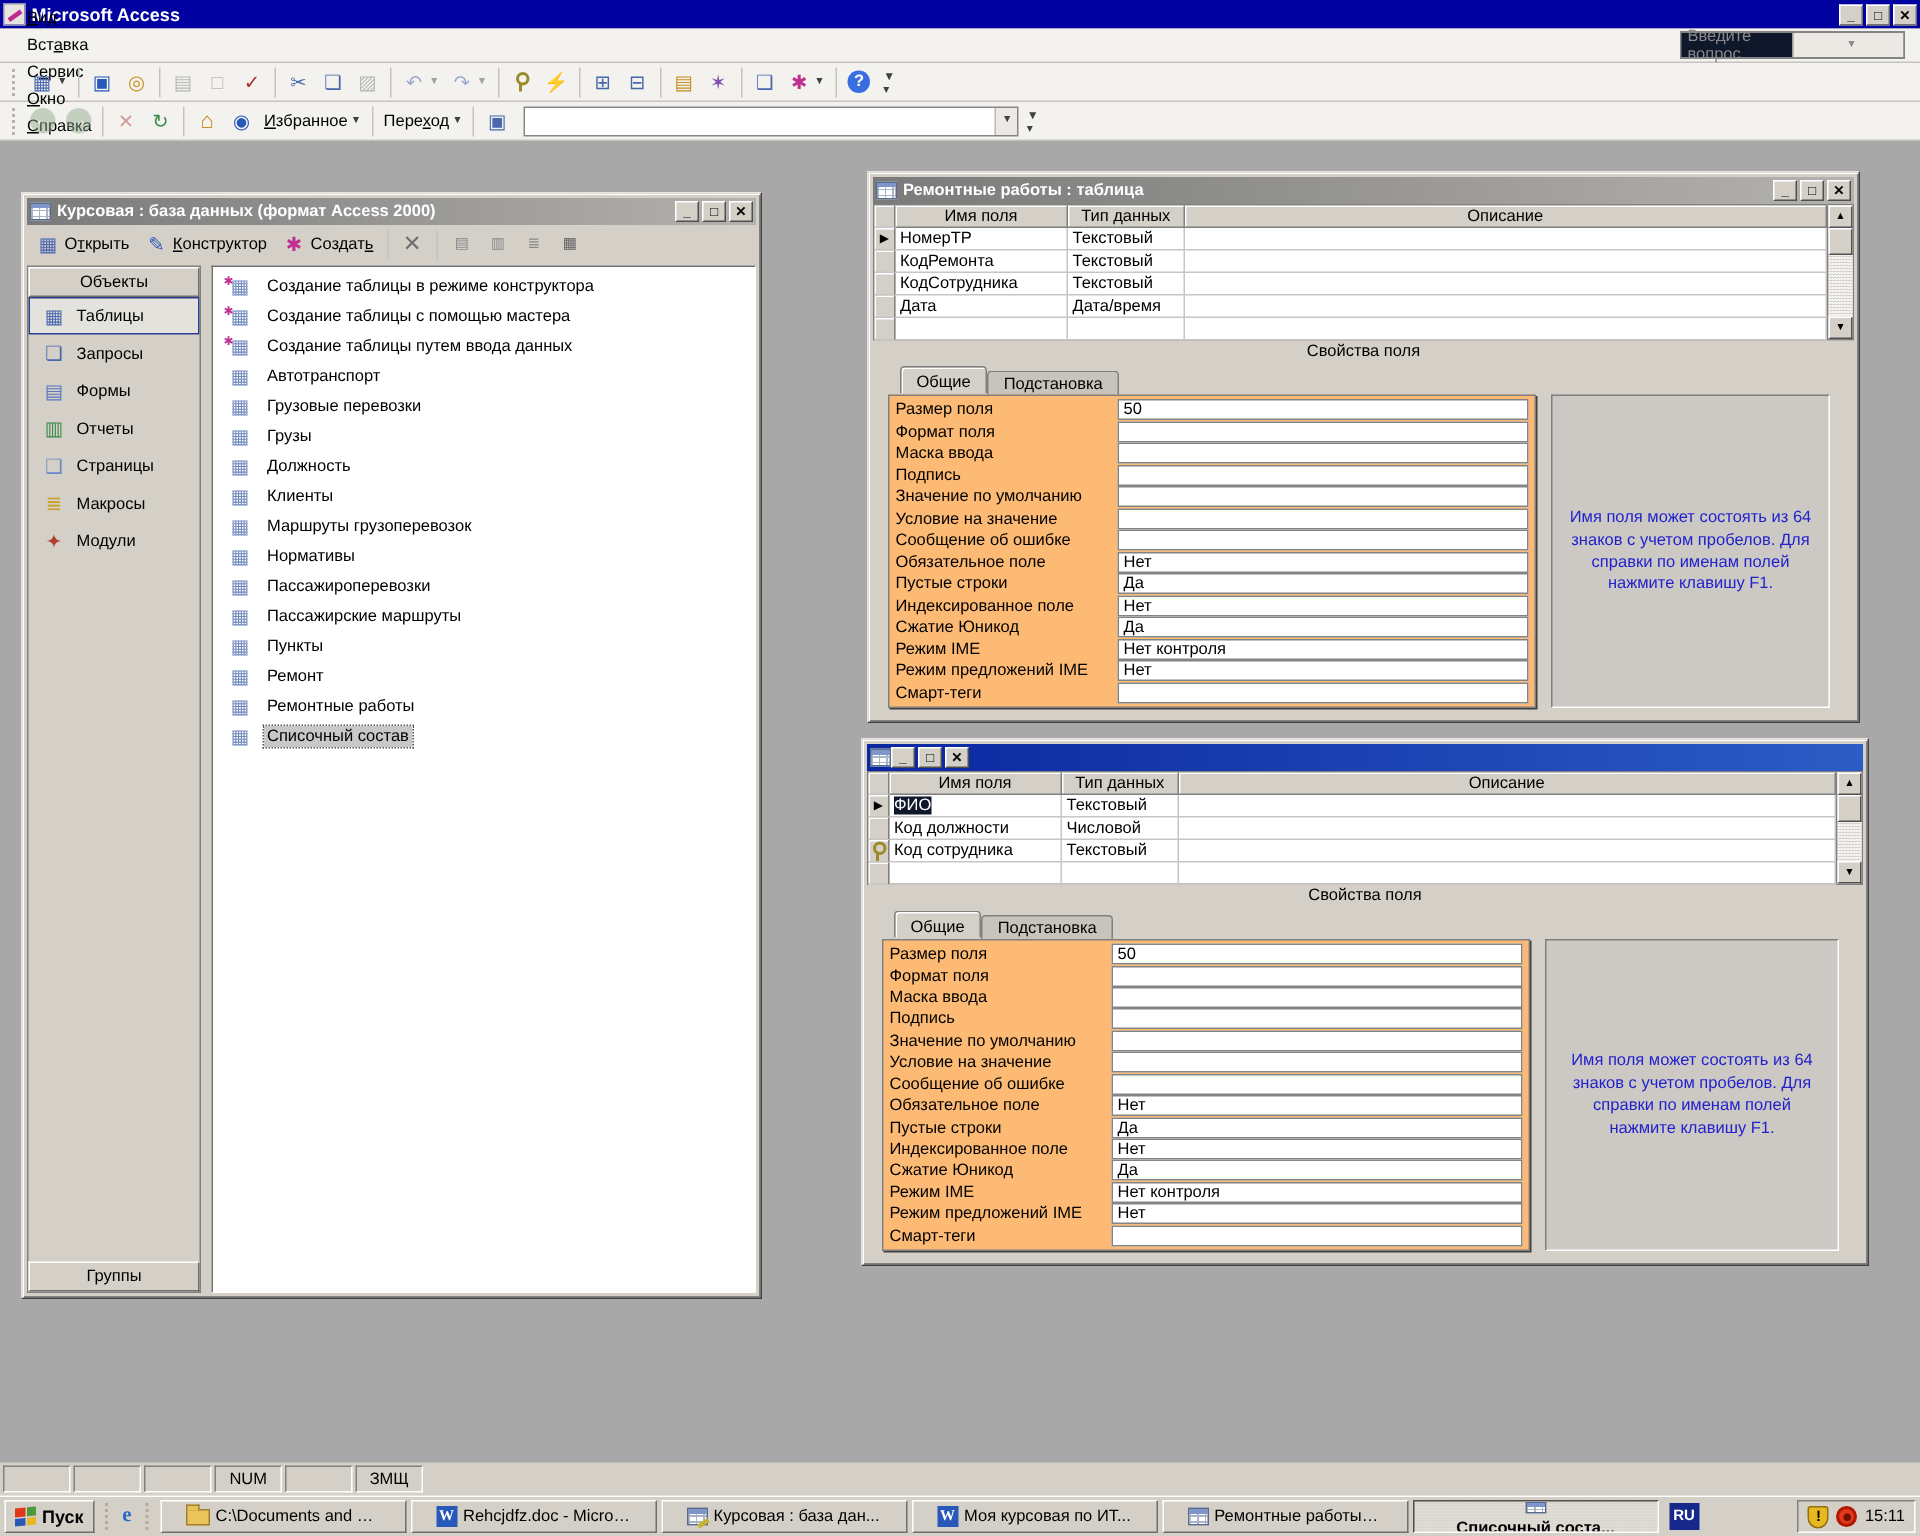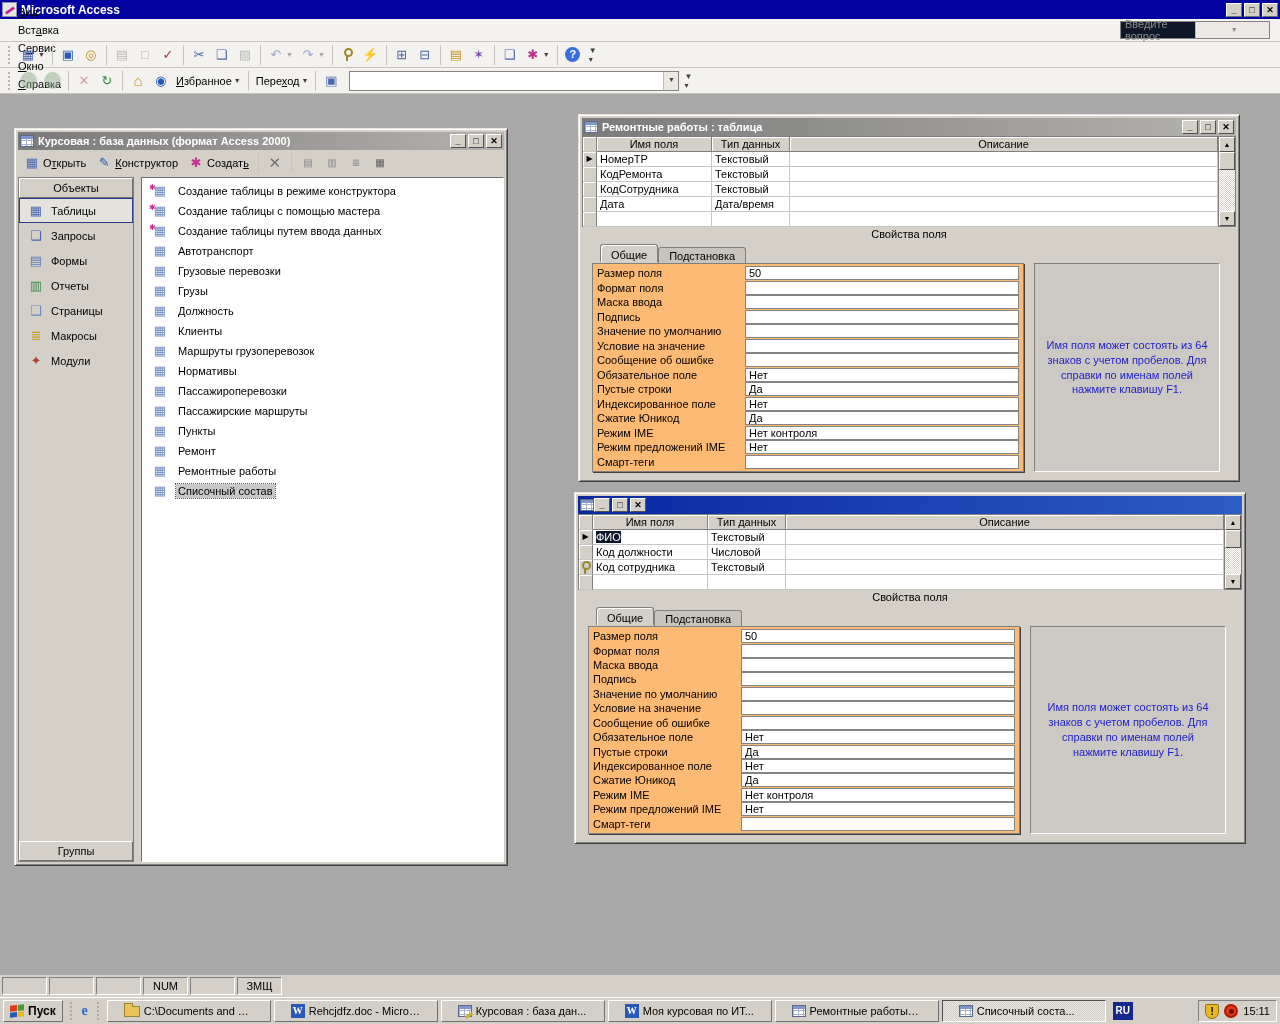--- a/index.html
+++ b/index.html
@@ -116,21 +116,21 @@
   
   .taskbar { position:absolute; left:0; bottom:0; height:27px; width:100%; background:#d4d0c8; border-top:1px solid #fff; display:flex; align-items:center; gap:3px; padding:2px 3px; }
   .start-btn { height:22px; display:flex; align-items:center; gap:4px; padding:0 6px; font-weight:bold; font-size:12px; flex:none; }
   .winflag { width:14px; height:12px; display:grid; grid-template-columns:1fr 1fr; grid-template-rows:1fr 1fr; gap:1px; transform:skewY(-6deg); }
   .winflag i { display:block; }
   .qlaunch { display:flex; align-items:center; gap:4px; padding:0 4px; flex:none; }
   .ql-grip { width:3px; height:18px; border-left:2px dotted #b0aca4; }
   .ie-ic { width:16px; height:16px; border-radius:50%; color:#2868c8; font-weight:bold; font-size:14px; line-height:16px; text-align:center; font-family:"Liberation Serif",serif; }
   .task-btn { width:164px; height:22px; display:flex; align-items:center; gap:4px; padding:0 16px; white-space:nowrap; overflow:hidden; flex:none; }
   .task-btn .lbl { overflow:hidden; text-overflow:ellipsis; }
-  .task-btn.is-active { border-color:#505050 #fff #fff #505050; background:repeating-conic-gradient(#e8e5e0 0 25%, #d4d0c8 0 50%) 0 0/2px 2px; font-weight:normal; }
+  .task-btn.is-active { border-color:#505050 #fff #fff #505050; background:repeating-conic-gradient(#e8e5e0 0 25%, #d4d0c8 0 50%) 0 0/2px 2px; font-weight:bold;flex-direction:column; }
   .w-ic { width:14px; height:14px; background:#2858b8; color:#fff; font-weight:bold; font-size:10px; line-height:14px; text-align:center; flex:none; font-family:"Liberation Serif",serif; }
   .folder-ic { width:16px; height:11px; background:#e8c45a; border:1px solid #a08030; position:relative; flex:none; }
   .folder-ic::before { content:""; position:absolute; left:-1px; top:-4px; width:7px; height:3px; background:#e8c45a; border:1px solid #a08030; border-bottom:none; }
   .acc-ic { position:relative; flex:none; }
   .acc-ic::after { content:""; position:absolute; right:-2px; bottom:-1px; width:8px; height:3px; background:#c8b030; transform:rotate(-35deg); }
   .lang-badge { width:20px; height:18px; background:#16288c; color:#fff; font-weight:bold; font-size:10px; line-height:18px; text-align:center; flex:none; margin-left:4px; }
   .tray { margin-left:auto; height:22px; display:flex; align-items:center; gap:5px; padding:0 6px; border:1px solid; border-color:#808080 #fff #fff #808080; flex:none; }
   .shield-ic { width:14px; height:15px; background:#e8b820; border-radius:2px 2px 7px 7px; border:1px solid #907010; color:#000; font-weight:bold; font-size:10px; line-height:14px; text-align:center; }
   .rec-ic { width:14px; height:14px; border-radius:50%; background:#e03818; border:2px solid #b01800; display:flex; align-items:center; justify-content:center; }
   .rec-ic i { width:5px; height:5px; border-radius:50%; background:#701000; }

